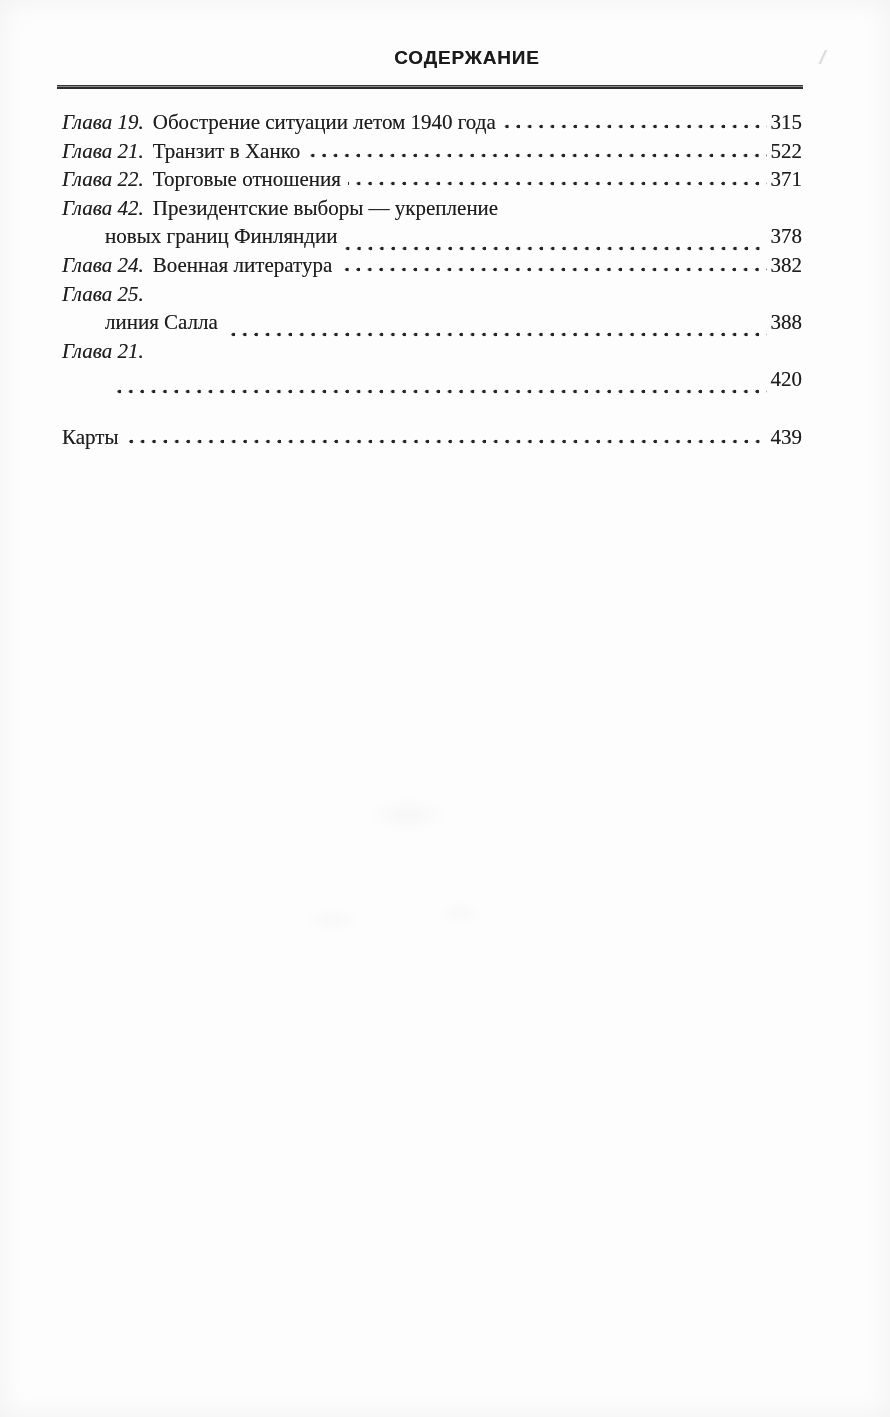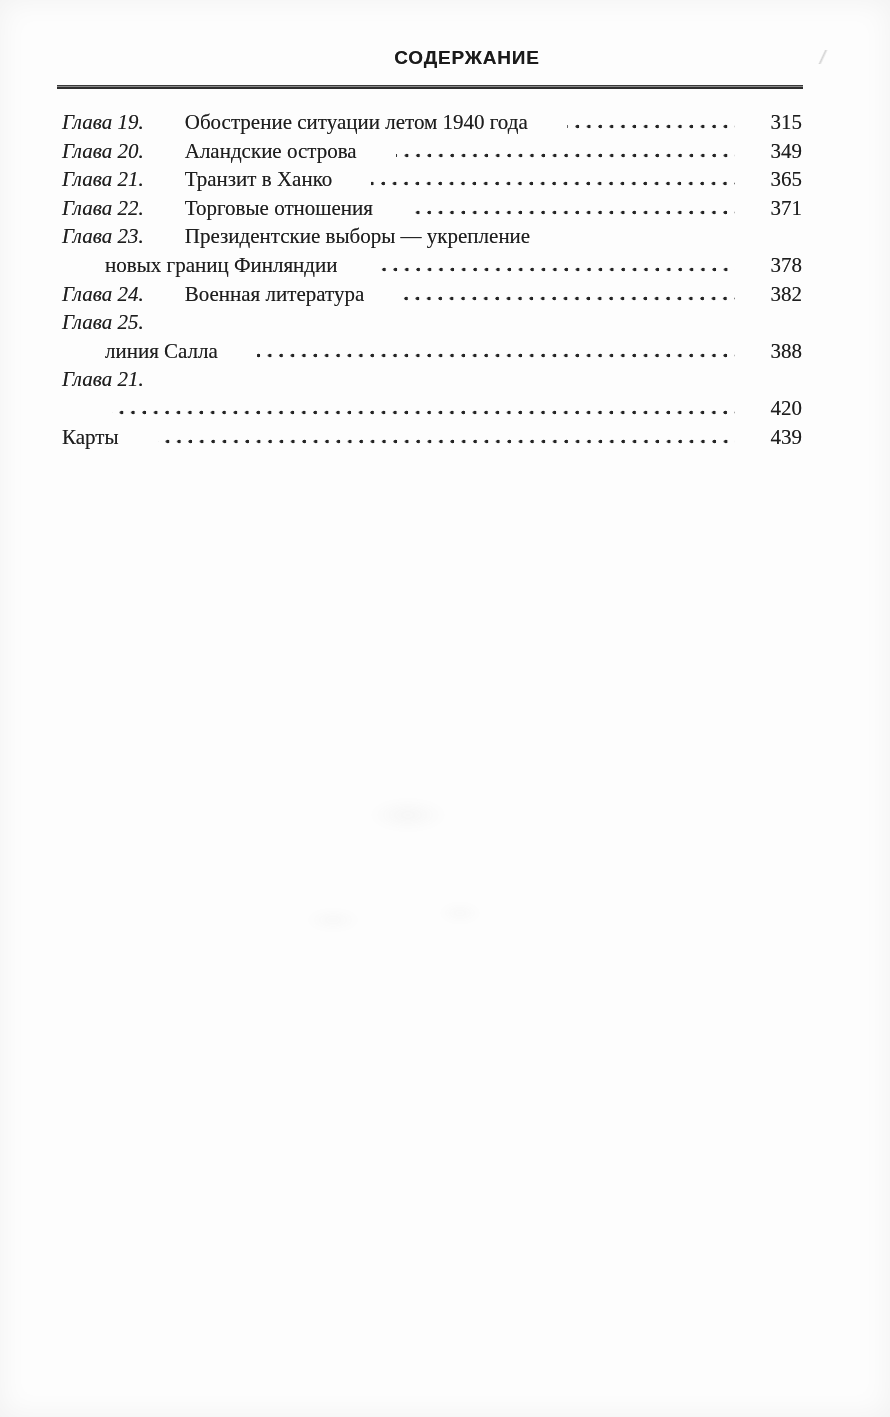--- a/index.html
+++ b/index.html
@@ -36,23 +36,23 @@
   .toc {
     position: absolute;
     left: 62px;
     top: 108px;
     width: 740px;
     font-size: 21px;
     line-height: 28.6px;
     text-shadow: 0 0 0.6px rgba(0,0,0,0.5);
   }
   .entry { margin: 0; }
-  .entry.gap { }
-  .line { display: flex; align-items: baseline; gap: 32px; }
-  .line2 { padding-left: 43px; }
+  .entry.gap { margin-top: 29px; }
+  .line { display: flex; align-items: baseline; }
+  .line2 { padding-left: 43px; align-items: flex-end; }
   .label { font-style: italic; margin-right: 9px; white-space: pre; }
   .title { white-space: pre; }
   .leader {
     flex: 1 1 auto;
     height: 5px;
     margin: 0 4px 0 7px;
     background-image: radial-gradient(circle at 2.2px 2.5px, #242424 1.6px, rgba(0,0,0,0) 2.1px);
     background-size: 11.4px 5px;
     background-repeat: repeat-x;
     background-position: right bottom;
@@ -92,53 +92,44 @@
   <div class="entry">
     <div class="line line1">
       <span class="label">Глава 19.</span>
       <span class="title">Обострение ситуации летом 1940 года</span>
       <span class="leader"></span>
       <span class="pagenum">315</span>
     </div>
 
   </div>
 
-  <div class="entry">
-    <div class="line line1">
-      <span class="label">Глава 20.</span>
-      <span class="title">Аландские острова</span>
-      <span class="leader"></span>
-      <span class="pagenum">349</span>
-    </div>
-
-  </div>
 
   <div class="entry">
     <div class="line line1">
       <span class="label">Глава 21.</span>
       <span class="title">Транзит в Ханко</span>
       <span class="leader"></span>
-      <span class="pagenum">365</span>
+      <span class="pagenum">522</span>
     </div>
 
   </div>
 
   <div class="entry">
     <div class="line line1">
       <span class="label">Глава 22.</span>
       <span class="title">Торговые отношения</span>
       <span class="leader"></span>
       <span class="pagenum">371</span>
     </div>
 
   </div>
 
   <div class="entry">
     <div class="line line1">
-      <span class="label">Глава 23.</span>
+      <span class="label">Глава 42.</span>
       <span class="title">Президентские выборы — укрепление</span>
 
     </div>
     <div class="line line2">
       <span class="title">новых границ Финляндии</span>
       <span class="leader"></span>
       <span class="pagenum">378</span>
     </div>
   </div>
 

